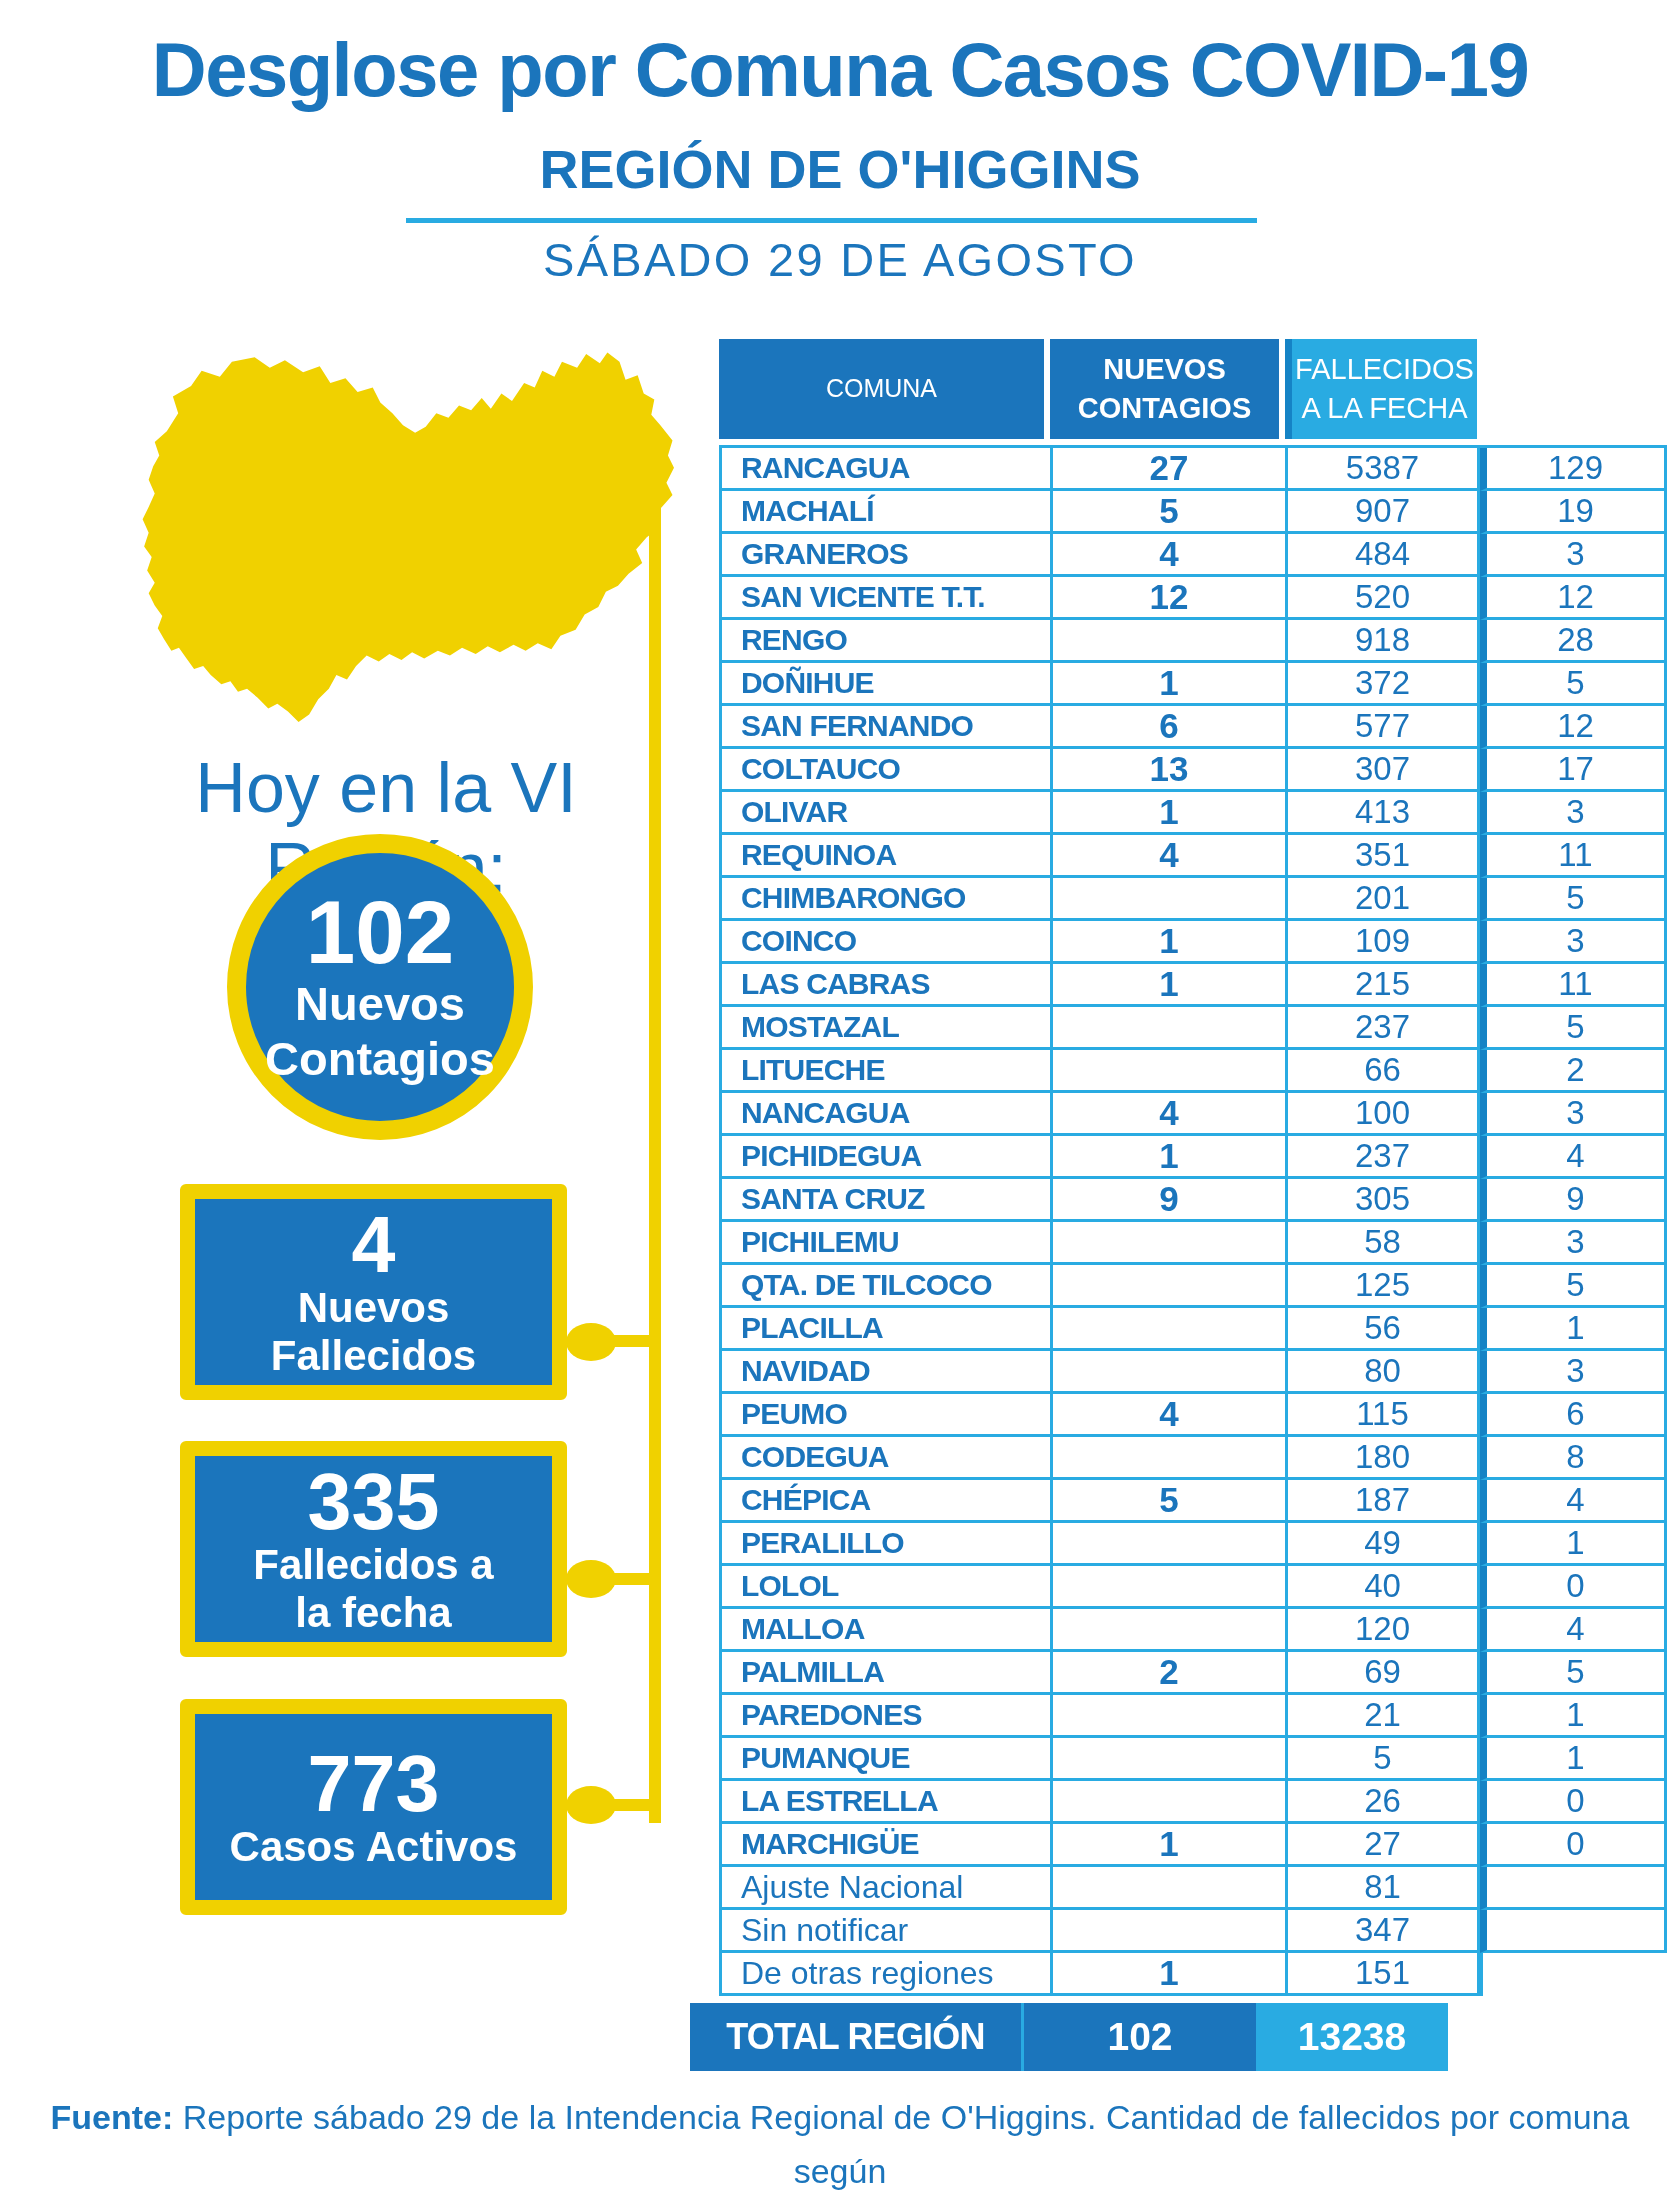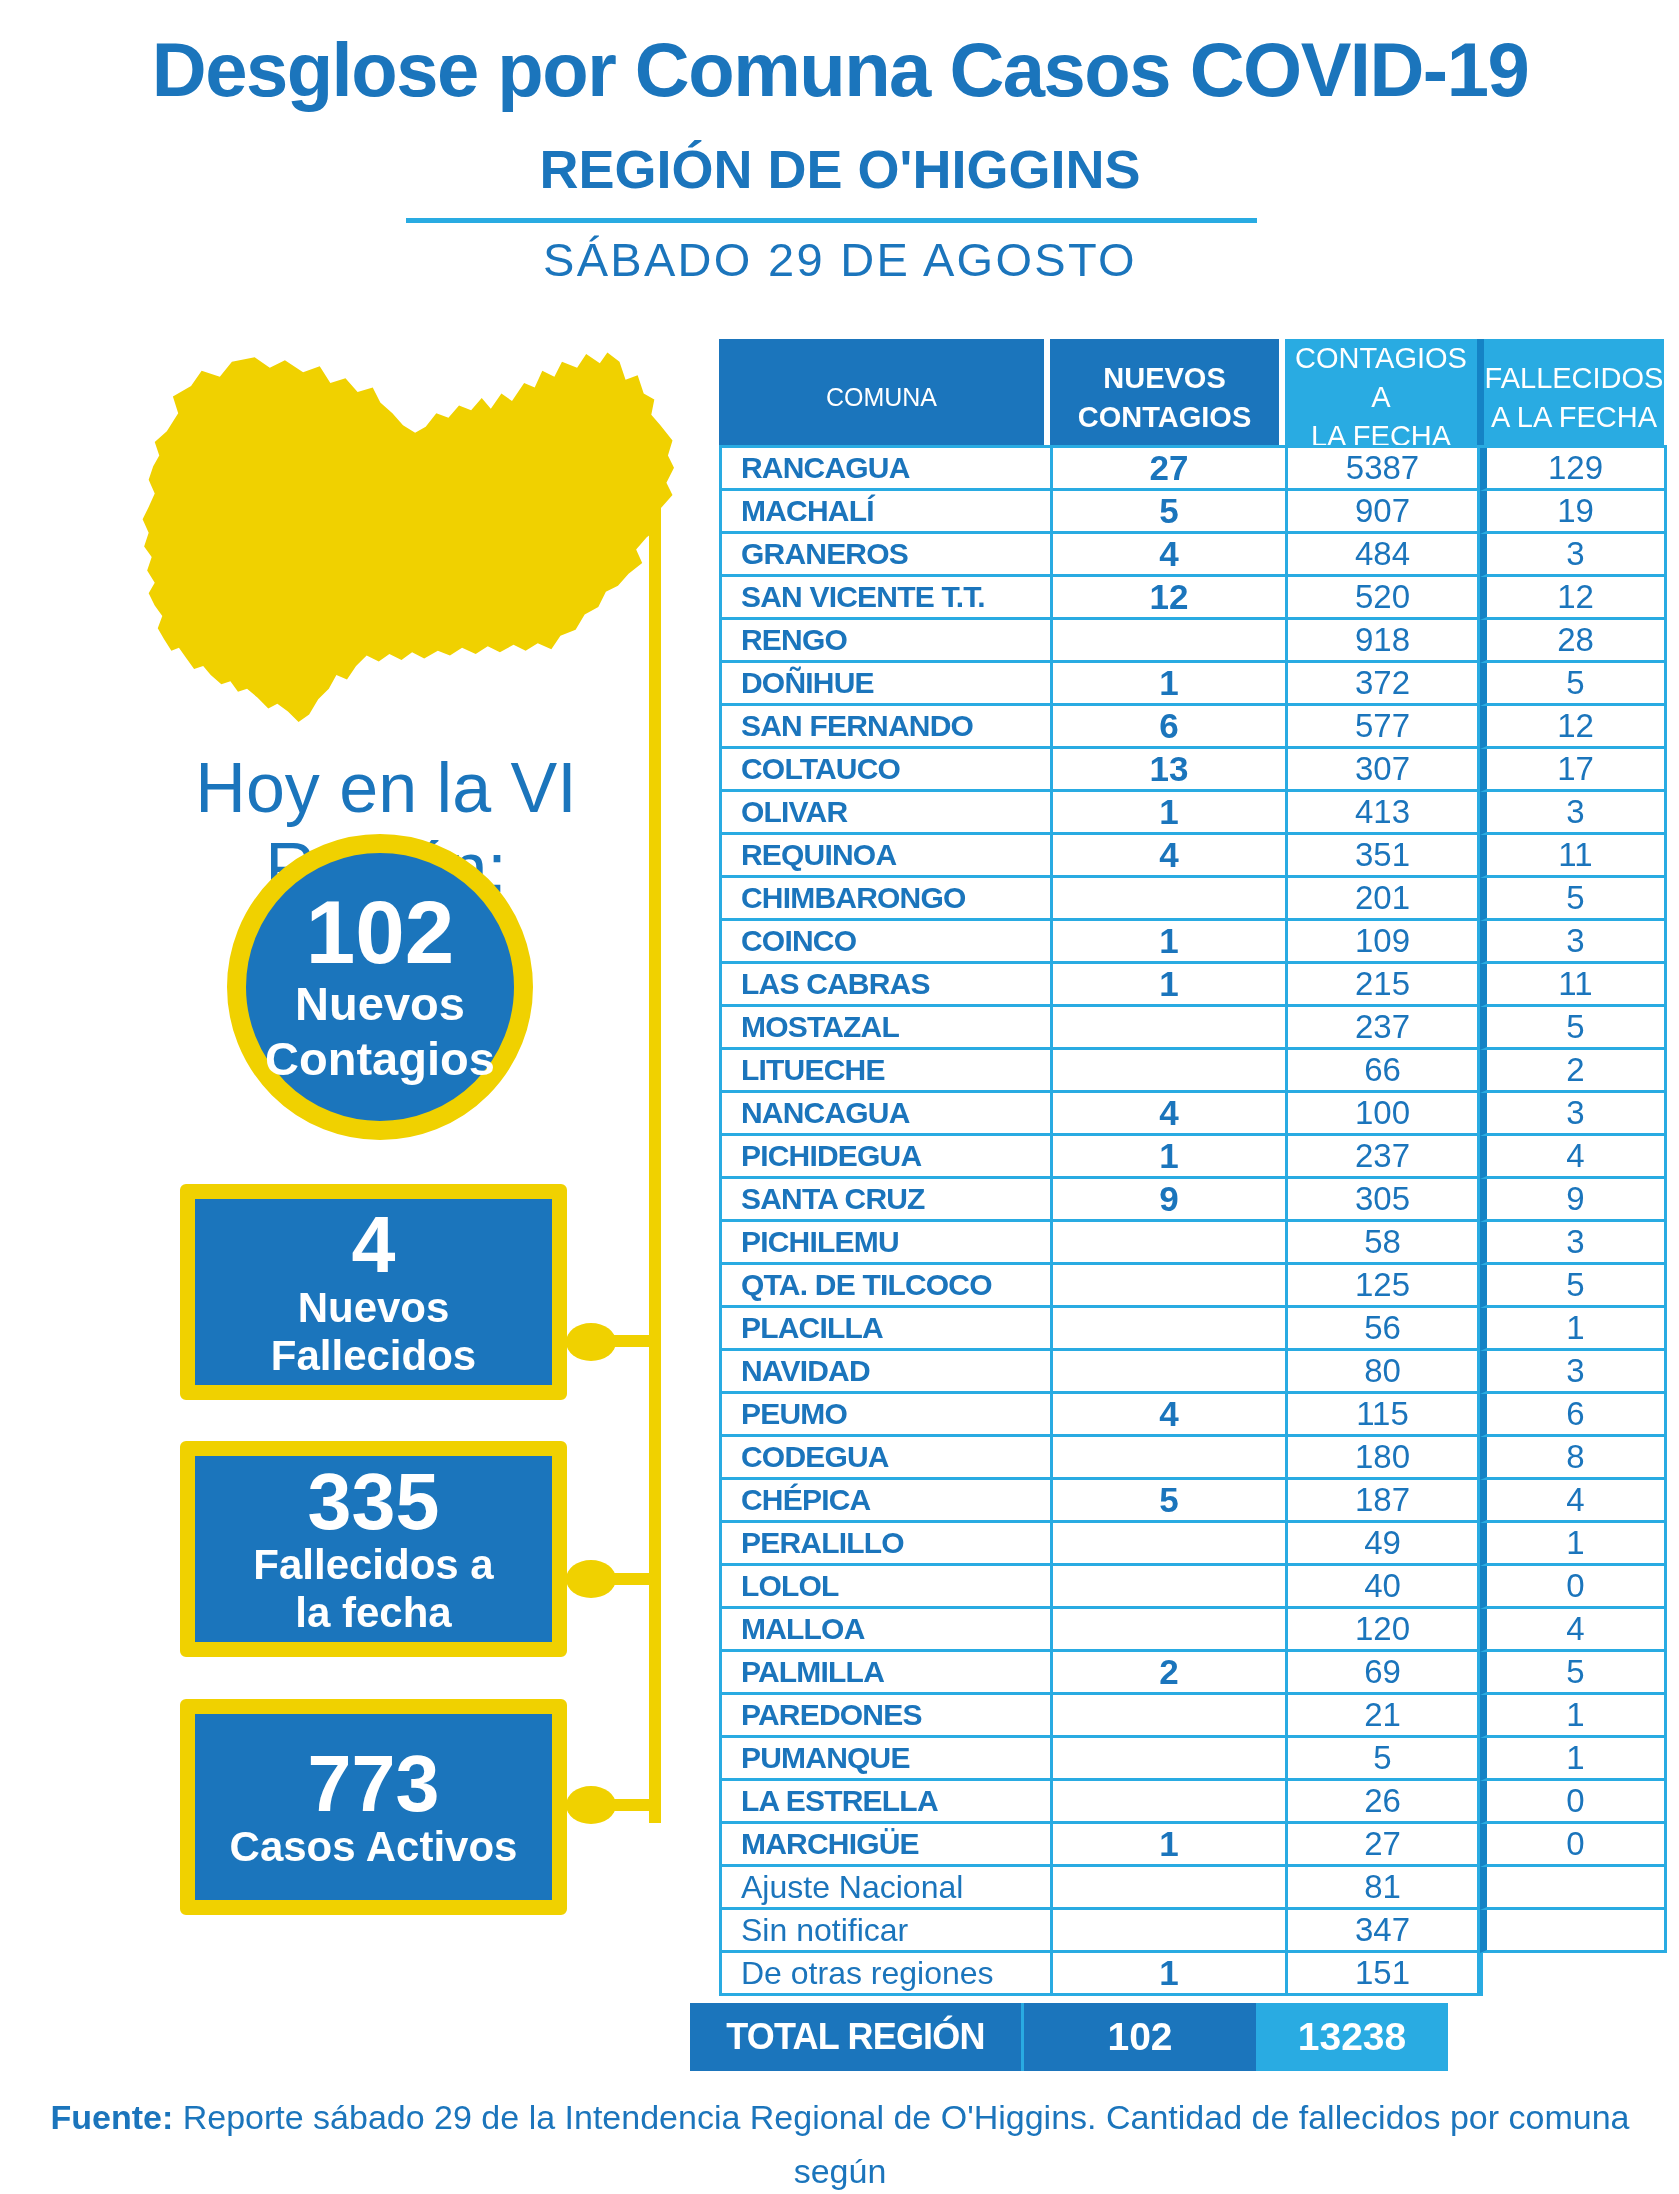--- a/index.html
+++ b/index.html
@@ -197,24 +197,20 @@
   </div>
 
   <div class="thead">
       <div class="hcell hc1">
         <div>COMUNA</div>
       </div>
       <div class="hcell hc2">
         <div>NUEVOS</div>
         <div>CONTAGIOS</div>
       </div>
-      <div class="hcell hc3">
-        <div>CONTAGIOS A</div>
-        <div>LA FECHA</div>
-      </div>
       <div class="hcell hc4">
         <div>FALLECIDOS</div>
         <div>A LA FECHA</div>
       </div>
     </div>
   <div class="tbody">
       <div class="cell c-name">RANCAGUA</div>
       <div class="cell c-num c-new">27</div>
       <div class="cell c-num c-tot">5387</div>
       <div class="cell c-num c-dead">129</div>

